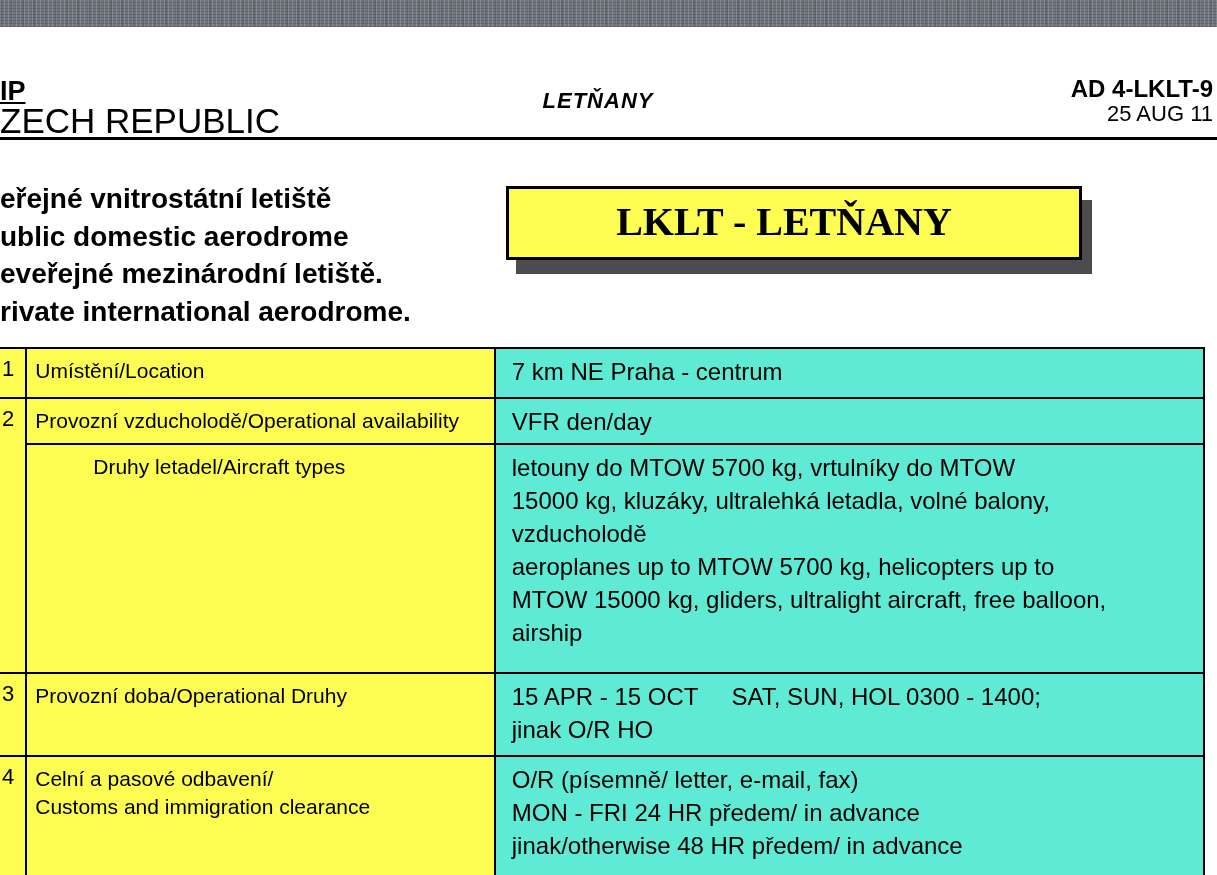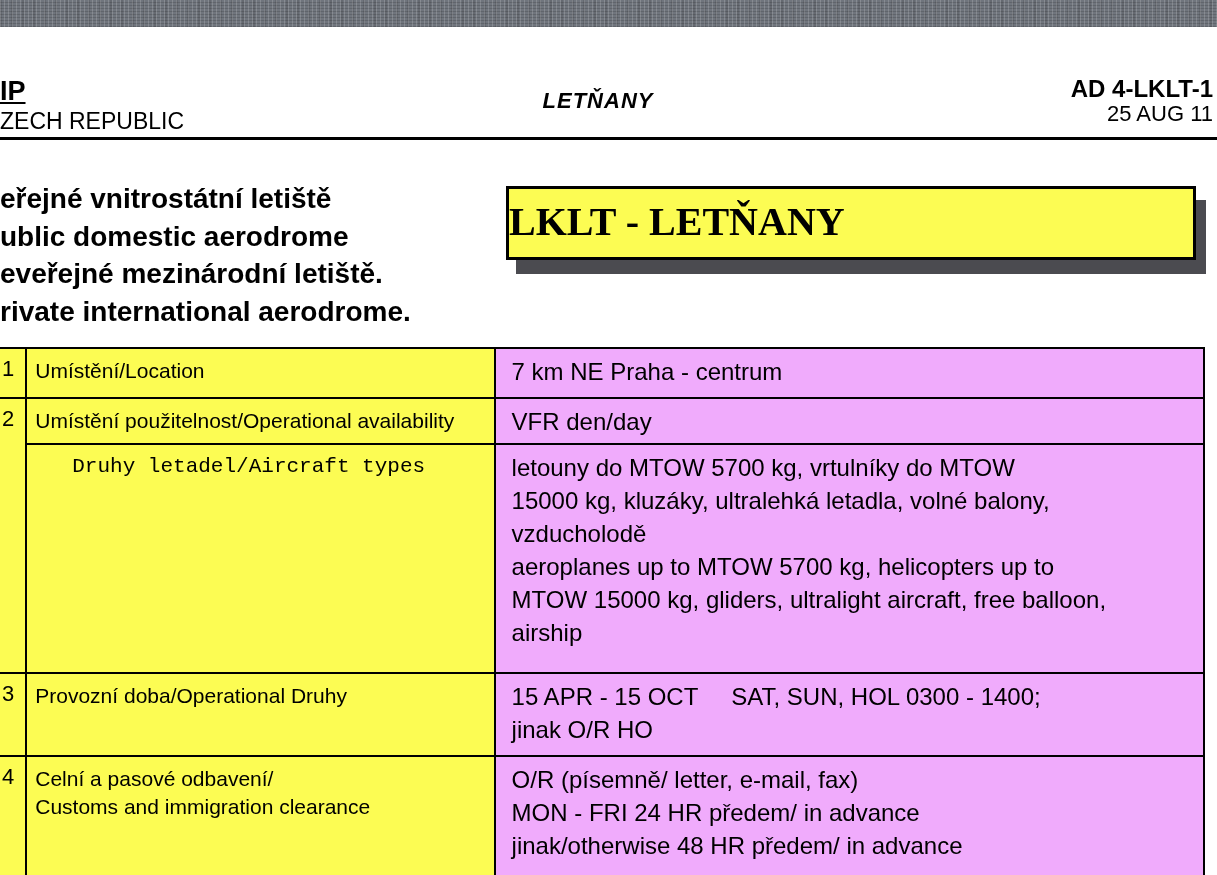--- a/index.html
+++ b/index.html
@@ -22,71 +22,71 @@
   #topbar{
     position:absolute;left:0;top:0;width:1217px;height:27px;
     background-color:var(--bar);
     background-image:
       repeating-linear-gradient(90deg, rgba(255,255,255,.16) 0 1px, rgba(0,0,0,0) 1px 4px),
       repeating-linear-gradient(0deg, rgba(0,0,0,.14) 0 1px, rgba(0,0,0,0) 1px 3px),
       repeating-linear-gradient(90deg, rgba(0,0,0,.10) 0 2px, rgba(0,0,0,0) 2px 11px);
   }
   
   .hdr-left1{position:absolute;left:0;top:76px;font-size:27px;font-weight:bold;line-height:30px;text-decoration:underline;}
-  .hdr-left2{position:absolute;left:0;top:106px;font-size:23px;line-height:30px;}
+  .hdr-left2{position:absolute;left:0;top:106px;font-size:35px;line-height:30px;}
   .hdr-center{
     position:absolute;left:598px;top:84px;transform:translateX(-50%);
     font-size:22px;font-weight:bold;font-style:italic;line-height:34px;letter-spacing:1px;
   }
   .hdr-right1{position:absolute;right:4px;top:76px;font-size:24px;font-weight:bold;line-height:26px;text-align:right;}
   .hdr-right2{position:absolute;right:4px;top:102px;font-size:22px;line-height:24px;text-align:left;}
   #hdr-rule{position:absolute;left:0;top:137px;width:1217px;height:3px;background:var(--ink);}
   
   #intro{
     position:absolute;left:0;top:180px;width:470px;
     font-size:28px;font-weight:bold;line-height:37.5px;white-space:pre;
   }
   
   #titlebox{
-    position:absolute;left:506px;top:186px;width:690px;height:74px;
+    position:absolute;left:506px;top:186px;width:576px;height:74px;
     background:var(--yellow);
     border:3px solid var(--ink);
     box-shadow:10px 14px 0 var(--shadow);
-    text-align:left;
+    text-align:center;
   }
   #titlebox .t{
     display:block;
     font-family:"Liberation Serif", serif;
     font-weight:bold;font-size:40px;line-height:66px;
     padding-right:20px;
   }
   
   #tbl{
     position:absolute;left:-12px;top:347px;
     border-collapse:collapse;table-layout:fixed;
     background:var(--yellow);
   }
   #tbl td{border:2px solid var(--ink);vertical-align:top;overflow:hidden;}
   .c-num{width:38px;font-size:22px;padding:7px 0 0 12px;line-height:26px;}
   .c-label{width:471px;font-size:21px;line-height:28px;padding:8px 0 0 8px;white-space:pre;margin-top:24px;}
-  .c-label.indent{padding-left:45px;font-family:Liberation Mono, monospace;}
-  .c-value{width:716px;background:#f0abfc;font-size:24px;line-height:33px;padding:6px 0 0 16px;white-space:pre;}
+  .c-label.indent{padding-left:66px;}
+  .c-value{width:716px;background:#5eead4;font-size:24px;line-height:33px;padding:6px 0 0 16px;white-space:pre;}
   .h1{height:50px;} .h2{height:46px;} .h2b{height:229px;} .h3{height:83px;} .h4{height:150px;}
 </style>
 </head>
 <body>
 
 <div id="page">
 
   <div id="topbar"></div>
 
   <div class="hdr-left1">IP</div>
   <div class="hdr-left2">ZECH REPUBLIC</div>
   <div class="hdr-center">LETŇANY</div>
-  <div class="hdr-right1">AD 4-LKLT-1</div>
+  <div class="hdr-right1">AD 4-LKLT-9</div>
   <div class="hdr-right2">25 AUG 11</div>
   <div id="hdr-rule"></div>
 
   <div id="intro">eřejné vnitrostátní letiště
 ublic domestic aerodrome
 eveřejné mezinárodní letiště.
 rivate international aerodrome.</div>
 
   <div id="titlebox">
     <span class="t">LKLT - LETŇANY</span>
@@ -94,21 +94,21 @@
 
   <table id="tbl">
     <tbody>
         <tr class="h1">
       <td class="c-num">1</td>
       <td class="c-label">Umístění/Location</td>
       <td class="c-value">7 km NE Praha - centrum</td>
     </tr>
     <tr class="h2">
       <td class="c-num" rowspan="2">2</td>
-      <td class="c-label">Umístění použitelnost/Operational availability</td>
+      <td class="c-label">Provozní vzducholodě/Operational availability</td>
       <td class="c-value">VFR den/day</td>
     </tr>
     <tr class="h2b">
       <td class="c-label indent">Druhy letadel/Aircraft types</td>
       <td class="c-value">letouny do MTOW 5700 kg, vrtulníky do MTOW
 15000 kg, kluzáky, ultralehká letadla, volné balony,
 vzducholodě
 aeroplanes up to MTOW 5700 kg, helicopters up to
 MTOW 15000 kg, gliders, ultralight aircraft, free balloon,
 airship</td>

